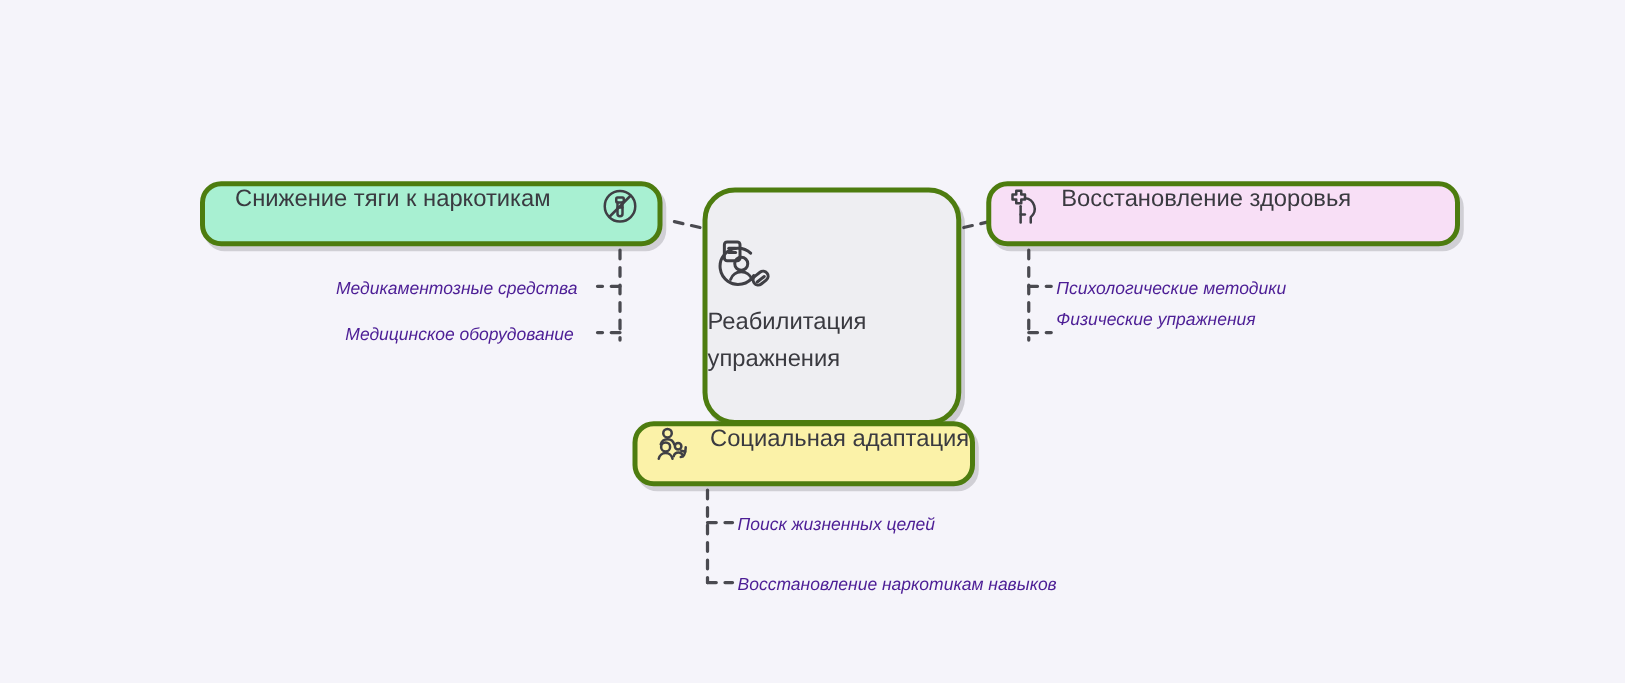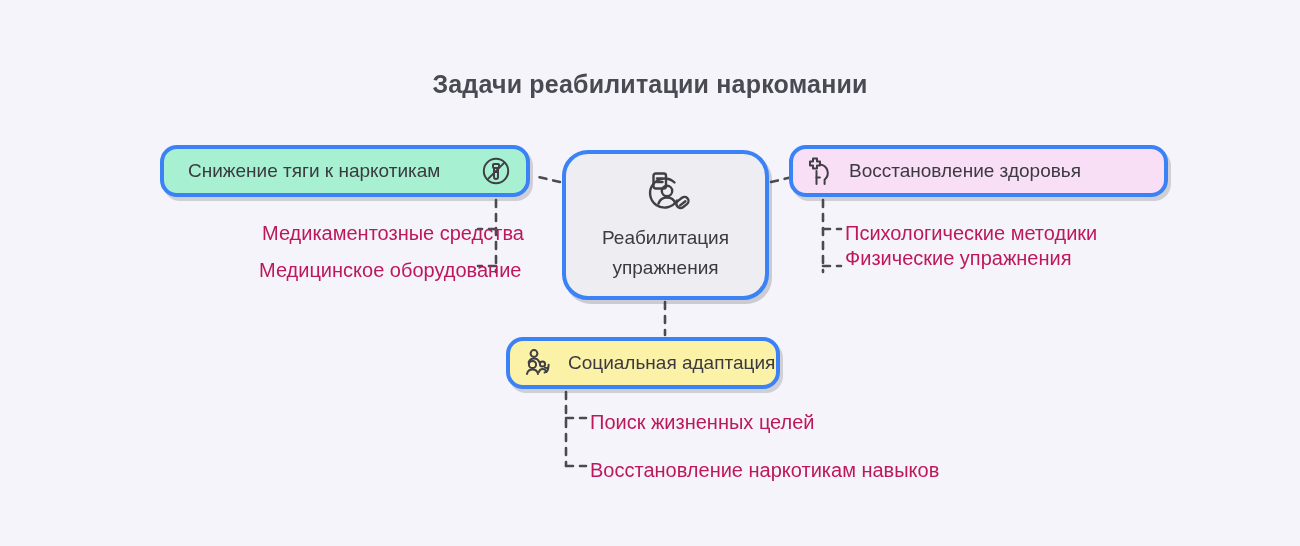--- a/index.html
+++ b/index.html
@@ -30,43 +30,43 @@
     text-align: center;
     font-size: 25px;
     font-weight: bold;
     color: #4a4a52;
     letter-spacing: 0.2px;
   }
 
   
   .node {
     position: absolute;
-    border: 4px solid #3b82f6;
+    border: 4px solid #4d7c0f;
     display: flex;
-    align-items: center;
+    align-items: flex-start;
     color: #3a3a40;
   }
   .node-label {
     font-size: 19px;
     white-space: nowrap;
     color: #3a3a40;
   }
   .node-icon {
     flex: 0 0 auto;
     display: flex;
     align-items: center;
     justify-content: center;
   }
 
   
   #center-node {
     left: 562px;
     top: 150px;
     width: 207px;
-    height: 150px;
+    height: 190px;
     border-radius: 26px;
     background: #eeeef2;
     flex-direction: column;
     justify-content: center;
     gap: 6px;
     box-shadow: 3px 4px 0 rgba(60,60,66,.22);
   }
   #center-node .node-icon { margin-bottom: 2px; }
   .center-text {
     font-size: 19px;
@@ -95,23 +95,24 @@
   }
   #node-bottom {
     left: 506px; top: 337px; width: 274px;
     background: #fbf2a8;
     gap: 12px;
   }
 
   
   .leaf {
     position: absolute;
-    font-size: 20px;
-    color: #be185d;
+    font-size: 14px;
+    color: #4c1d95;
     white-space: nowrap;
+    font-style: italic;
   }
   .leaf-right { text-align: left; }
   .leaf-left  { text-align: right; }
 
   #leaf-l1 { left: 262px; top: 222px; width: 200px; }
   #leaf-l2 { left: 259px; top: 259px; width: 200px; }
   #leaf-r1 { left: 845px; top: 222px; }
   #leaf-r2 { left: 845px; top: 247px; }
   #leaf-b1 { left: 590px; top: 411px; }
   #leaf-b2 { left: 590px; top: 459px; }
@@ -137,21 +138,20 @@
       <path d="M823,200 L823,272"></path>
       <path d="M823,229 L841,229"></path>
       <path d="M823,266 L841,266"></path>
 
       <path d="M566,392 L566,466"></path>
       <path d="M566,418 L586,418"></path>
       <path d="M566,466 L586,466"></path>
     </g>
   </svg>
 
-  <div class="title">Задачи реабилитации наркомании</div>
 
   <div id="center-node" class="node">
     <span class="node-icon">
       <svg width="52" height="48" viewBox="0 0 52 48" fill="none" stroke="#3f3f45" stroke-width="2.4" stroke-linecap="round" stroke-linejoin="round" xmlns="http://www.w3.org/2000/svg">
 
         <rect x="13.5" y="3.5" width="12.5" height="15" rx="2.2"></rect>
         <line x1="17" y1="8.5" x2="22.5" y2="8.5"></line>
         <line x1="17" y1="12" x2="22.5" y2="12"></line>
 
         <path d="M34.5,12.5 A14.5,14.5 0 1 0 37,30.5"></path>

